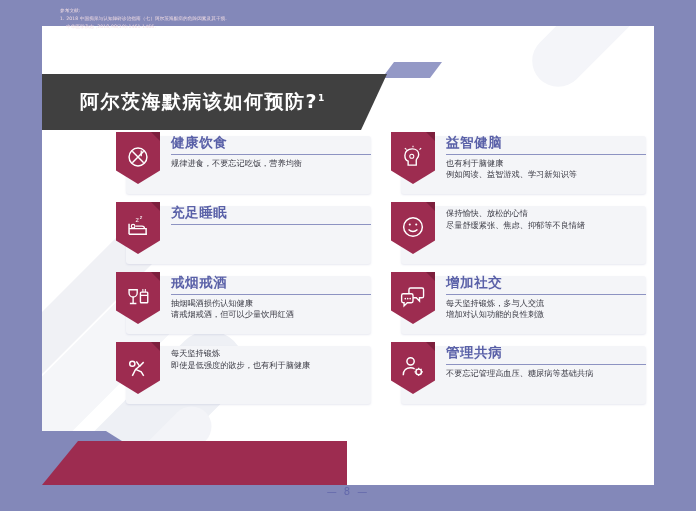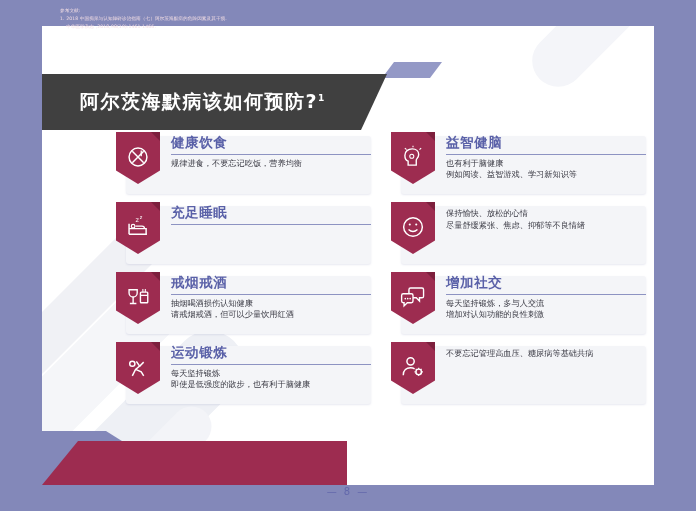--- a/index.html
+++ b/index.html
@@ -343,39 +343,39 @@
       <div class="card-bg"></div>
       <div class="badge">
         <svg viewBox="0 0 32 32" fill="none" stroke="#ffffff" stroke-width="1.8">
           <circle cx="9" cy="12" r="3.2"></circle>
           <path d="M14 9 l4 6 l-5 4 l-4 8"></path>
           <path d="M13 19 l7 3 l3 5"></path>
           <path d="M18 15 l5-5"></path>
         </svg>
       </div>
       <div class="card-text">
-        <span class="card-title">运动锻炼</span>
         <div class="card-desc">
           <div>每天坚持锻炼</div>
           <div>即使是低强度的散步，也有利于脑健康</div>
         </div>
       </div>
     </div>
 
     <div class="card">
       <div class="card-bg"></div>
       <div class="badge">
         <svg viewBox="0 0 32 32" fill="none" stroke="#ffffff" stroke-width="1.8">
           <circle cx="13" cy="9" r="4.5"></circle>
           <path d="M4 26 c0-6 4-9 9-9 c2 0 3.6 .4 5 1.2"></path>
           <circle cx="23" cy="22" r="3.4"></circle>
           <path d="M23 16.8 v1.6 M23 25.6 v1.6 M17.8 22 h1.6 M26.6 22 h1.6 M19.4 18.4 l1.2 1.2 M25.4 23.4 l1.2 1.2 M26.6 18.4 l-1.2 1.2 M20.6 23.4 l-1.2 1.2" stroke-width="1.4"></path>
         </svg>
       </div>
       <div class="card-text">
+        <span class="card-title">管理共病</span>
         <div class="card-desc">
           <div>不要忘记管理高血压、糖尿病等基础共病</div>
         </div>
       </div>
     </div>
 
   </div>
 
   <div id="footer-band"></div>
   <div id="footer-text">

